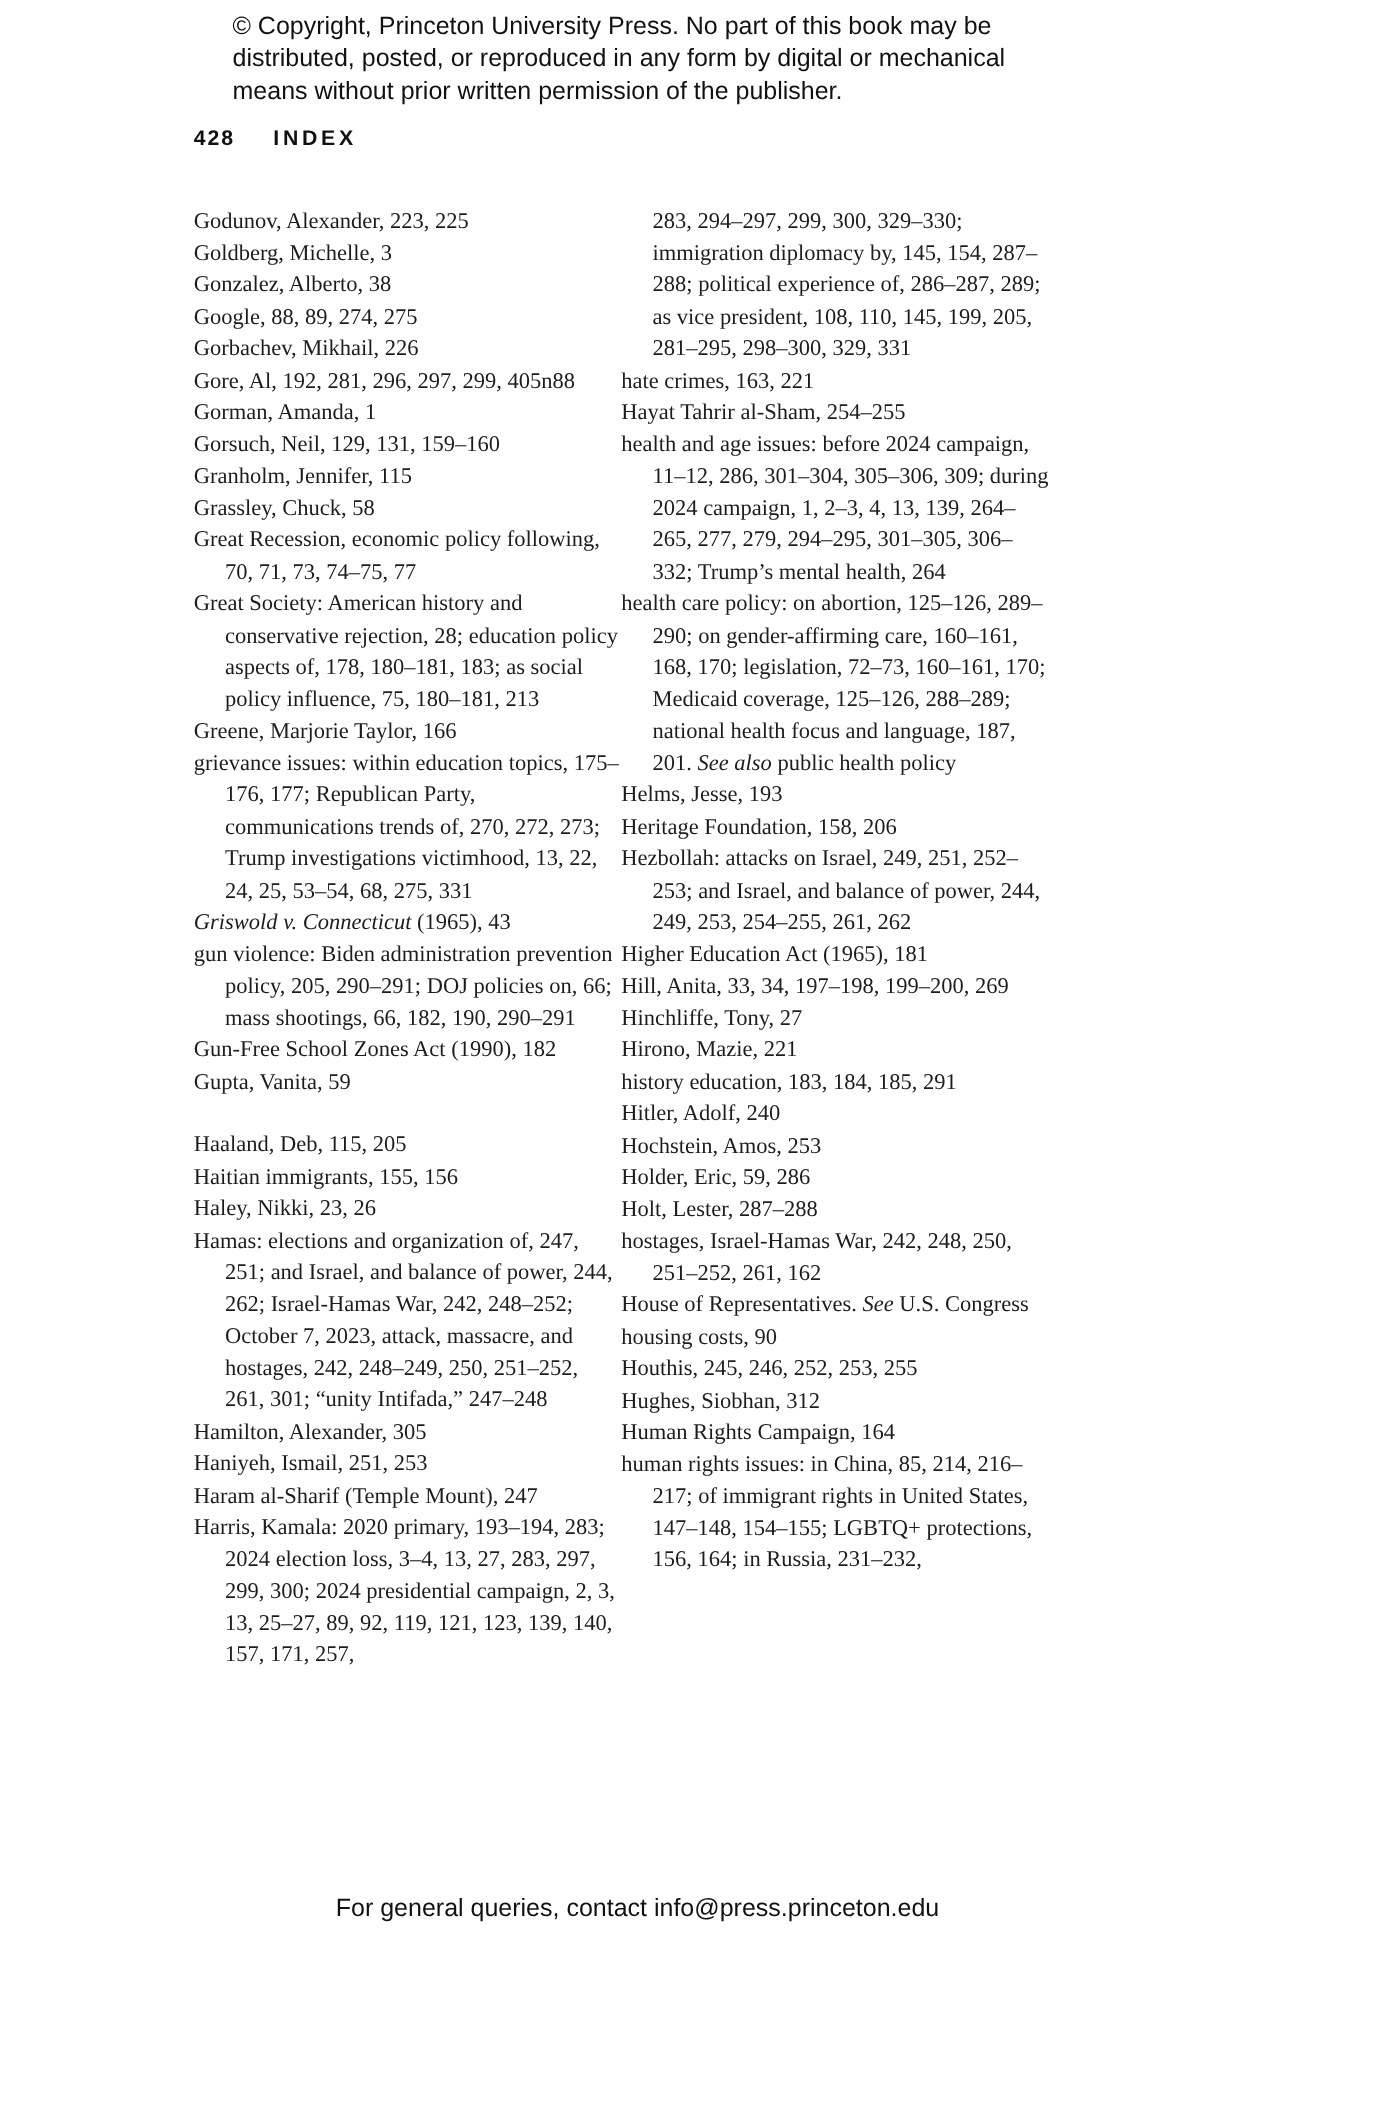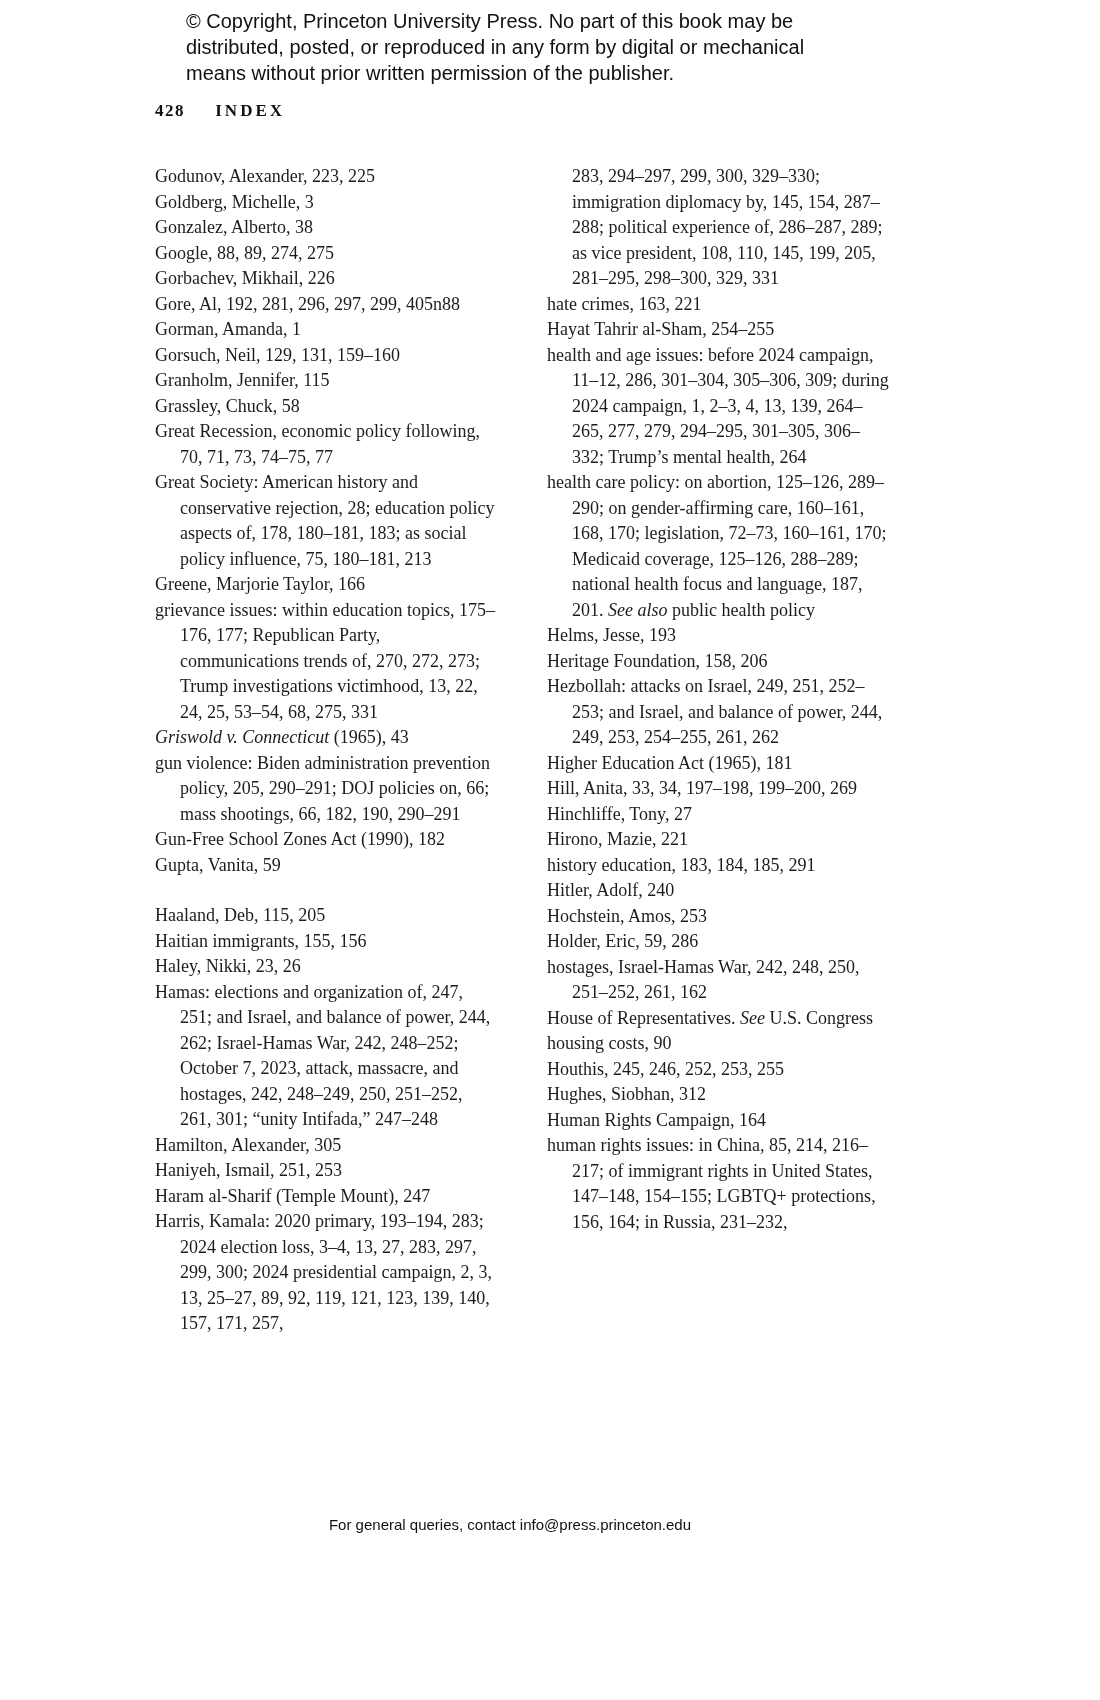--- a/index.html
+++ b/index.html
@@ -27,39 +27,38 @@
     width: 665px;
     font-family: "Liberation Sans", sans-serif;
     font-size: 20px;
     line-height: 26px;
     color: #111;
   }
   .running-head {
     position: absolute;
     left: 155px;
     top: 101px;
-    font-family: Liberation Serif, serif;
+    font-family: Liberation Sans, sans-serif;
     font-size: 17px;
     font-weight: bold;
     color: #111;
   }
   .running-head .pagenum {
     letter-spacing: 1.5px;
   }
   .running-head .head-title {
     margin-left: 26px;
     letter-spacing: 3px;
   }
   .columns {
     position: absolute;
     left: 155px;
     top: 164px;
     width: 735px;
     display: flex;
-    gap: 50px;
     align-items: flex-start;
   }
   .col {
     width: 342px;
     flex: 0 0 342px;
     font-size: 18px;
     line-height: 25.5px;
     text-align: left;
   }
   p.index-entry {
@@ -76,21 +75,21 @@
   .it {
     font-style: italic;
   }
   .footer {
     position: absolute;
     left: 0;
     top: 1516px;
     width: 1020px;
     text-align: center;
     font-family: "Liberation Sans", sans-serif;
-    font-size: 15px;
+    font-size: 20px;
     color: #111;
   }
 </style>
 </head>
 <body>
 
 <div class="page">
 
   <div class="copyright">© Copyright, Princeton University Press. No part of this book may be distributed, posted, or reproduced in any form by digital or mechanical means without prior written permission of the publisher.</div>
 
@@ -139,20 +138,21 @@
         <p class="index-entry"><span>Heritage Foundation, 158, 206</span></p>
         <p class="index-entry"><span>Hezbollah: attacks on Israel, 249, 251, 252–253; and Israel, and balance of power, 244, 249, 253, 254–255, 261, 262</span></p>
         <p class="index-entry"><span>Higher Education Act (1965), 181</span></p>
         <p class="index-entry"><span>Hill, Anita, 33, 34, 197–198, 199–200, 269</span></p>
         <p class="index-entry"><span>Hinchliffe, Tony, 27</span></p>
         <p class="index-entry"><span>Hirono, Mazie, 221</span></p>
         <p class="index-entry"><span>history education, 183, 184, 185, 291</span></p>
         <p class="index-entry"><span>Hitler, Adolf, 240</span></p>
         <p class="index-entry"><span>Hochstein, Amos, 253</span></p>
         <p class="index-entry"><span>Holder, Eric, 59, 286</span></p>
+        <p class="index-entry"><span>Holt, Lester, 287–288</span></p>
         <p class="index-entry"><span>hostages, Israel-Hamas War, 242, 248, 250, 251–252, 261, 162</span></p>
         <p class="index-entry"><span>House of Representatives. </span><span class="it">See</span><span> U.S. Congress</span></p>
         <p class="index-entry"><span>housing costs, 90</span></p>
         <p class="index-entry"><span>Houthis, 245, 246, 252, 253, 255</span></p>
         <p class="index-entry"><span>Hughes, Siobhan, 312</span></p>
         <p class="index-entry"><span>Human Rights Campaign, 164</span></p>
         <p class="index-entry"><span>human rights issues: in China, 85, 214, 216–217; of immigrant rights in United States, 147–148, 154–155; LGBTQ+ protections, 156, 164; in Russia, 231–232,</span></p>
       </div>
   </div>
 

